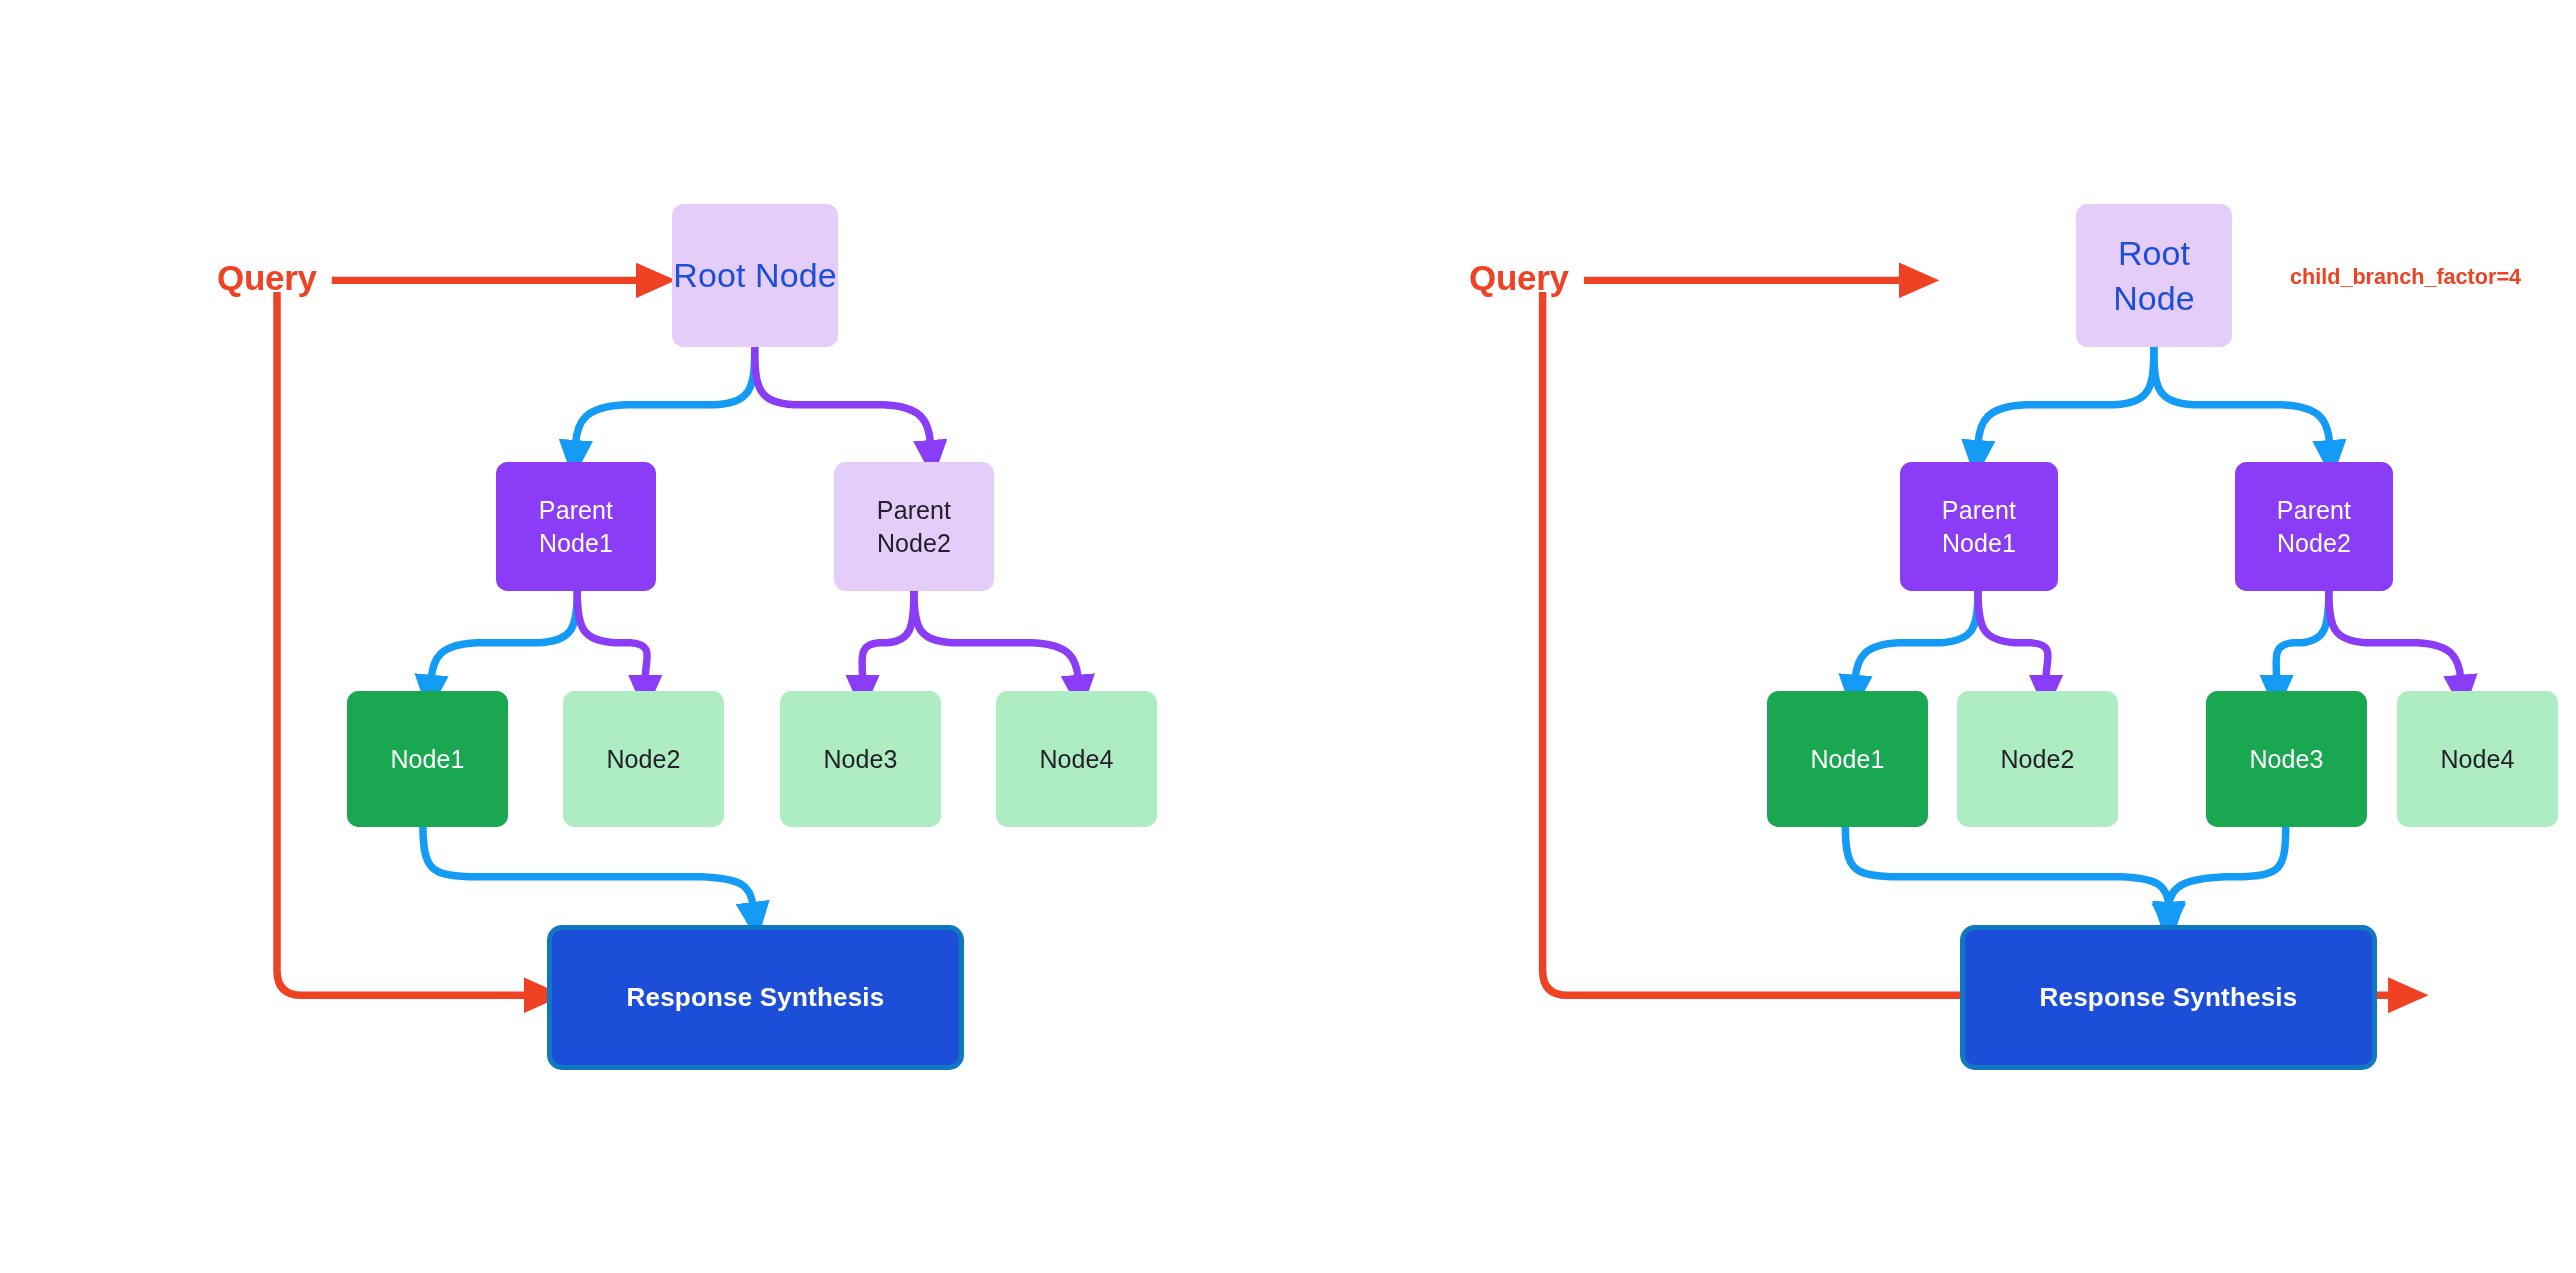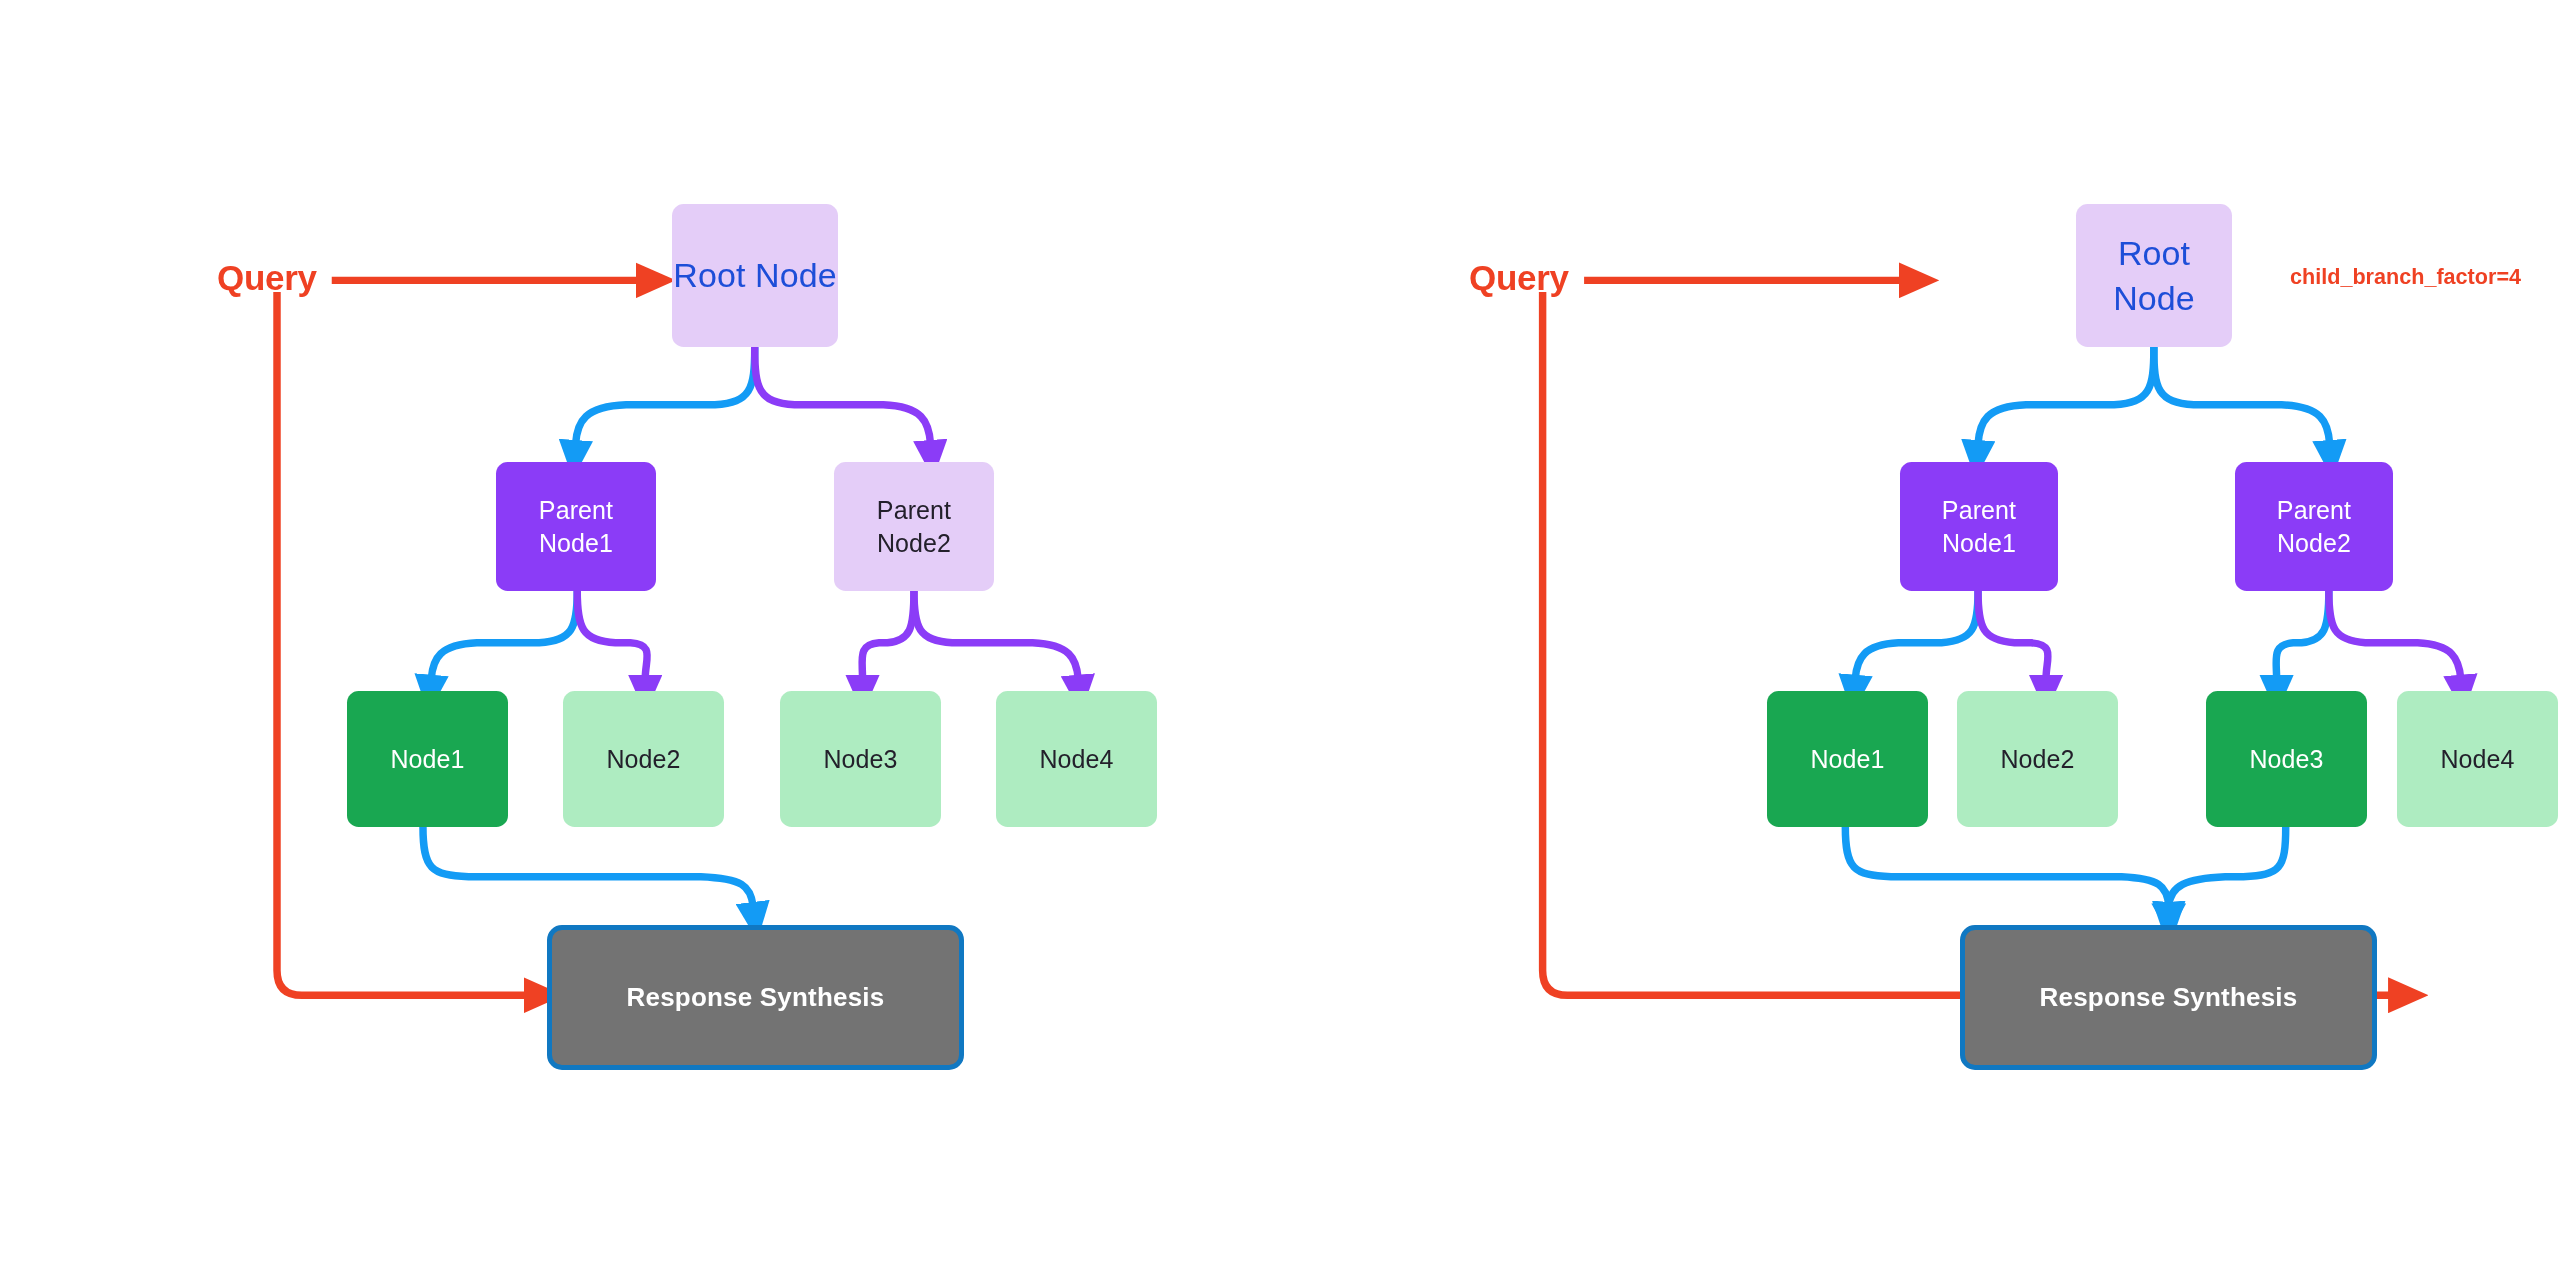--- a/index.html
+++ b/index.html
@@ -72,21 +72,21 @@
     background: #19a751;
     color: #ffffff;
     font-size: 25px;
   }
   .node-leaf-off {
     background: #aeecc1;
     color: #23202b;
     font-size: 25px;
   }
   .node-synth {
-    background: #737373;
+    background: #1d4ed8;
     color: #ffffff;
     font-size: 26px;
     font-weight: 700;
     border: 5.8px solid #1078c2;
     border-radius: 15px;
     letter-spacing: 0.2px;
   }
 
   
   .label-query {

